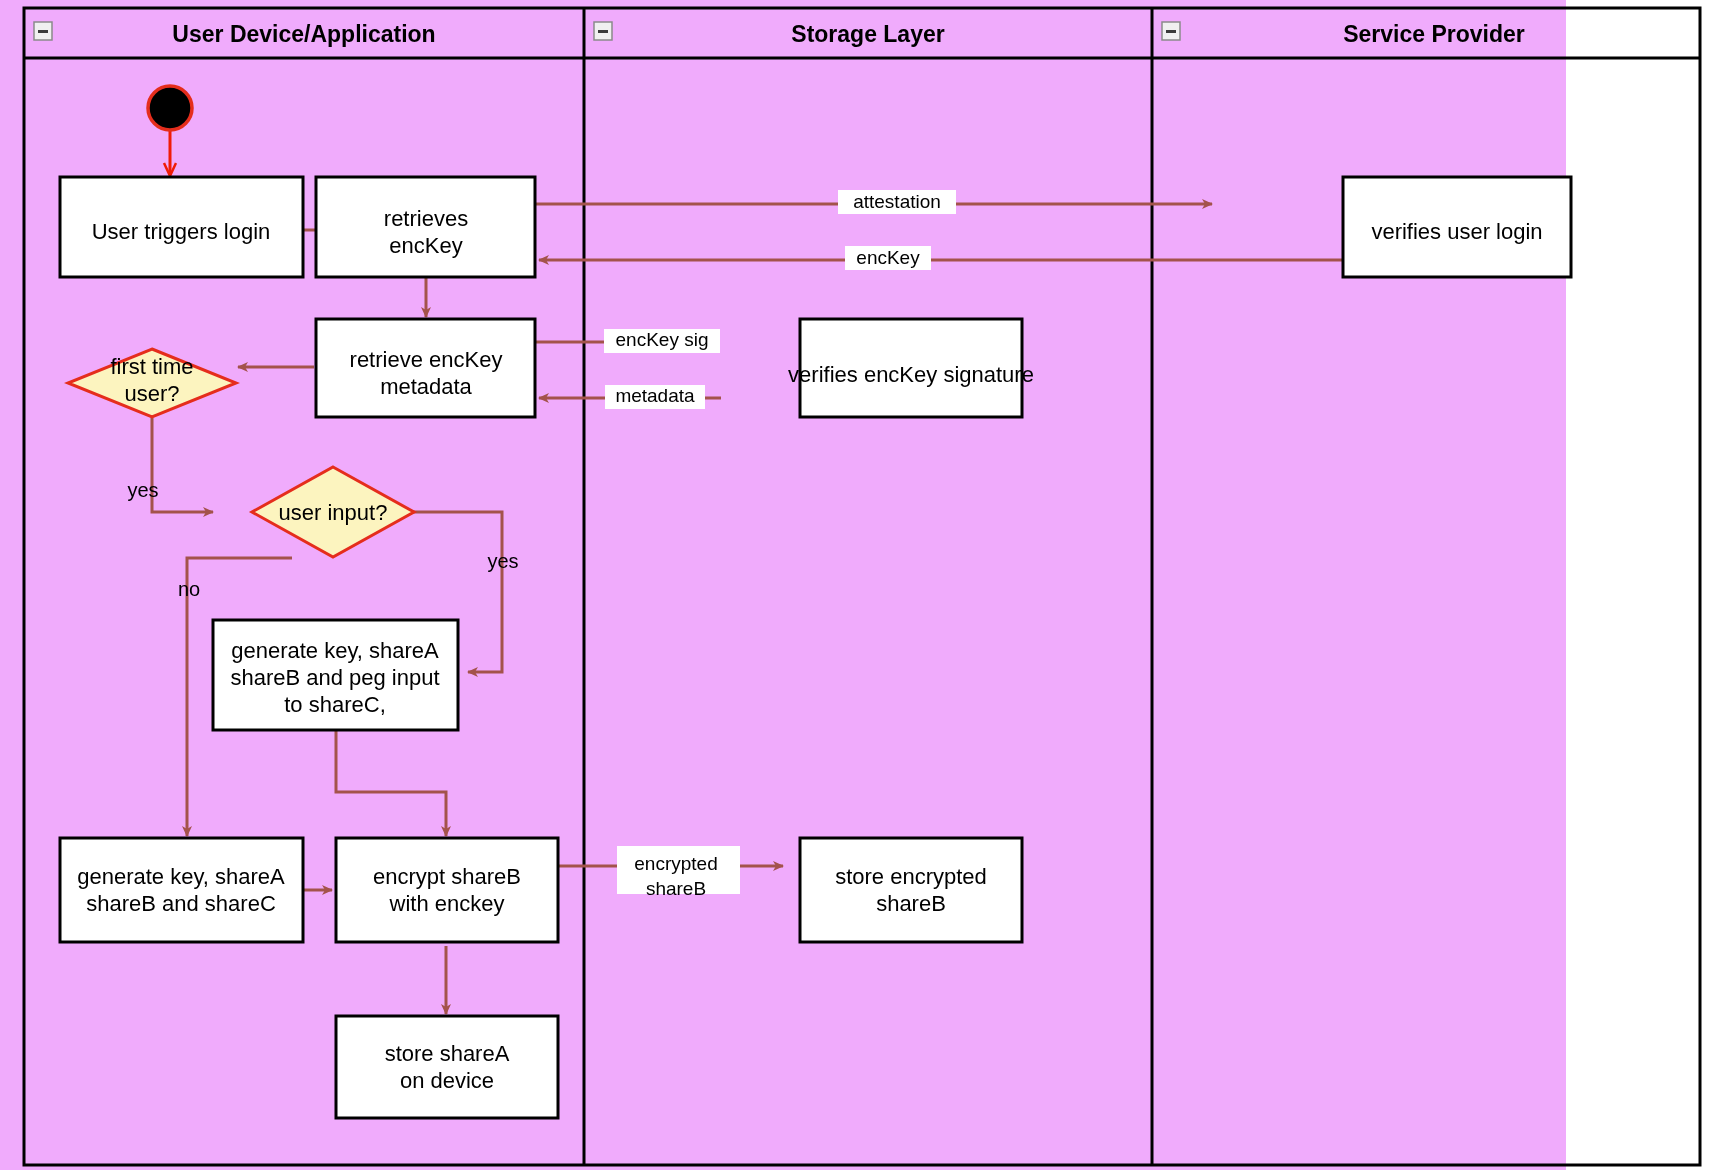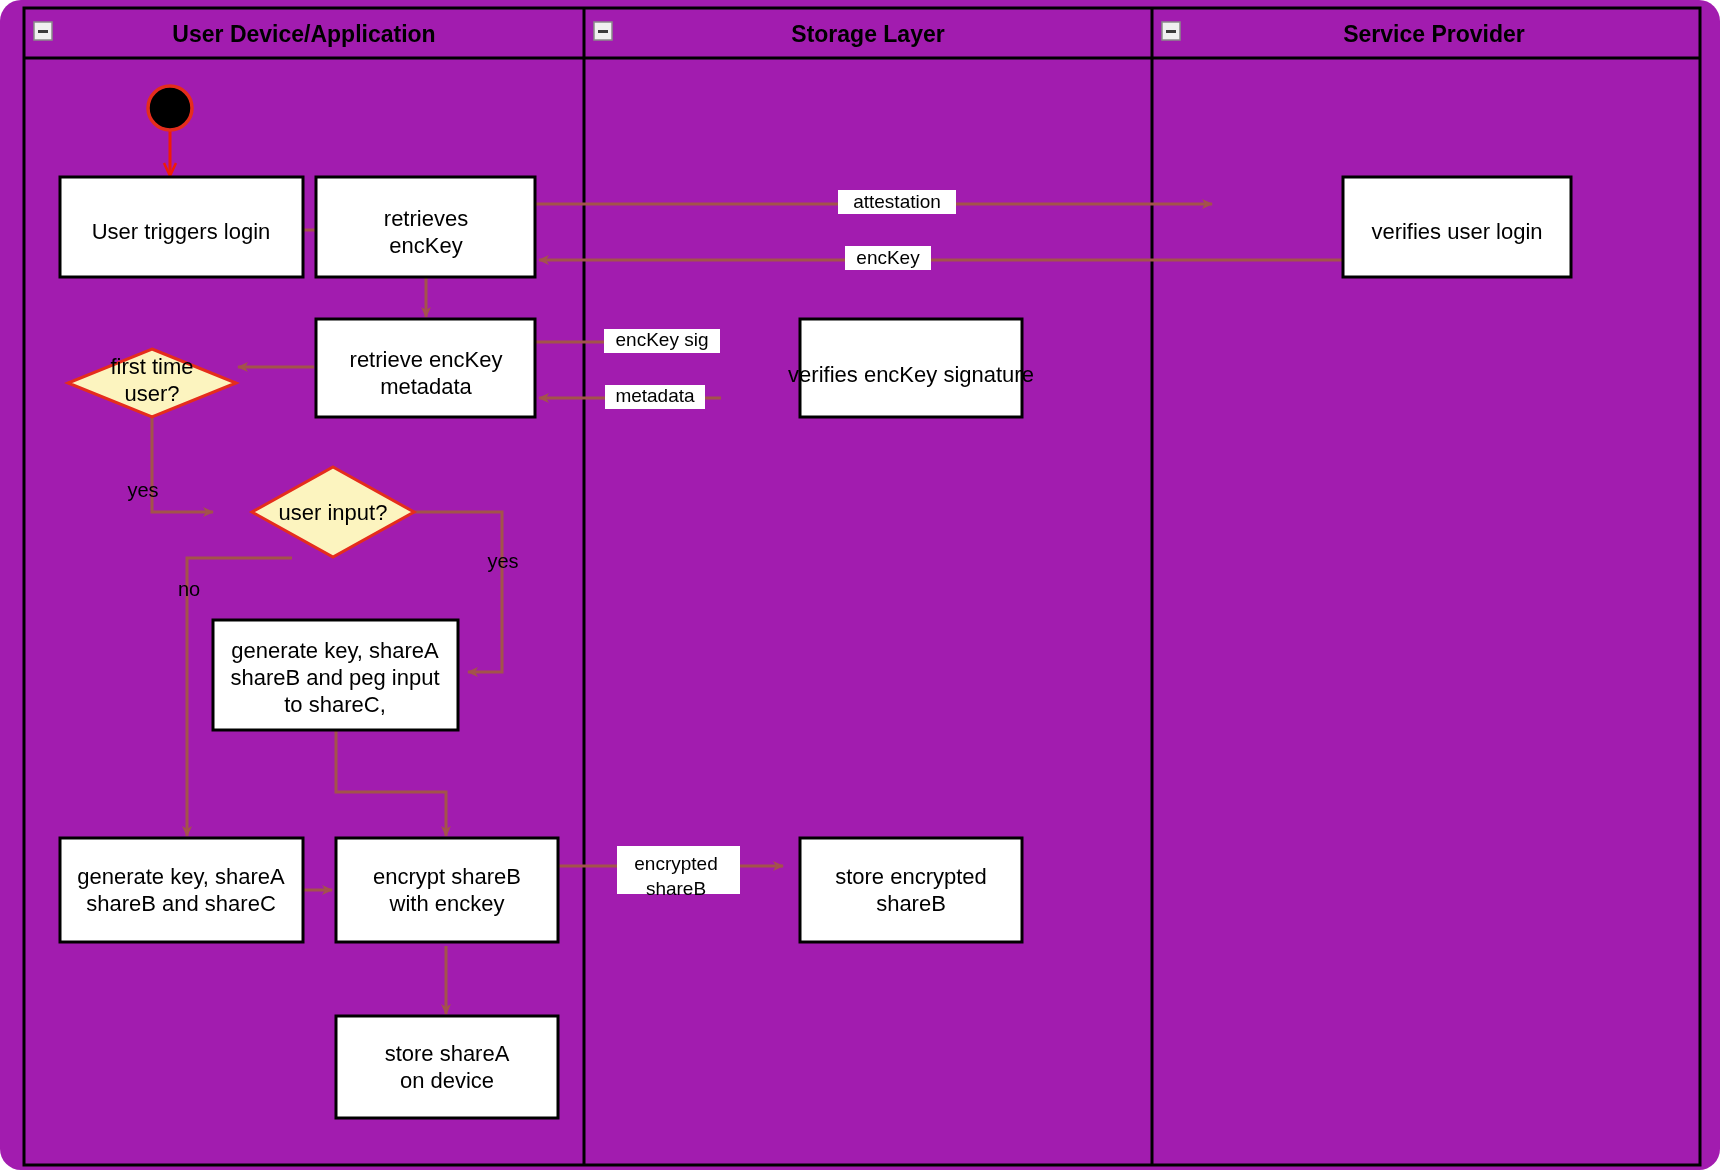--- a/index.html
+++ b/index.html
@@ -8,24 +8,23 @@
     background: #ffffff;
   }
   body {
     width: 1720px;
     height: 1170px;
     font-family: "Liberation Sans", sans-serif;
     overflow: hidden;
   }
   #diagram-root {
     position: relative;
-    width: 1720px;
+    width: 1566px;
     height: 1170px;
-    background: #a21caf;
-    border-radius: 21px;
+    background: #f0abfc;
   }
   svg.canvas {
     position: absolute;
     left: 0;
     top: 0;
     width: 1720px;
     height: 1170px;
   }
   .lane-title {
     font-family: "Liberation Sans", sans-serif;

